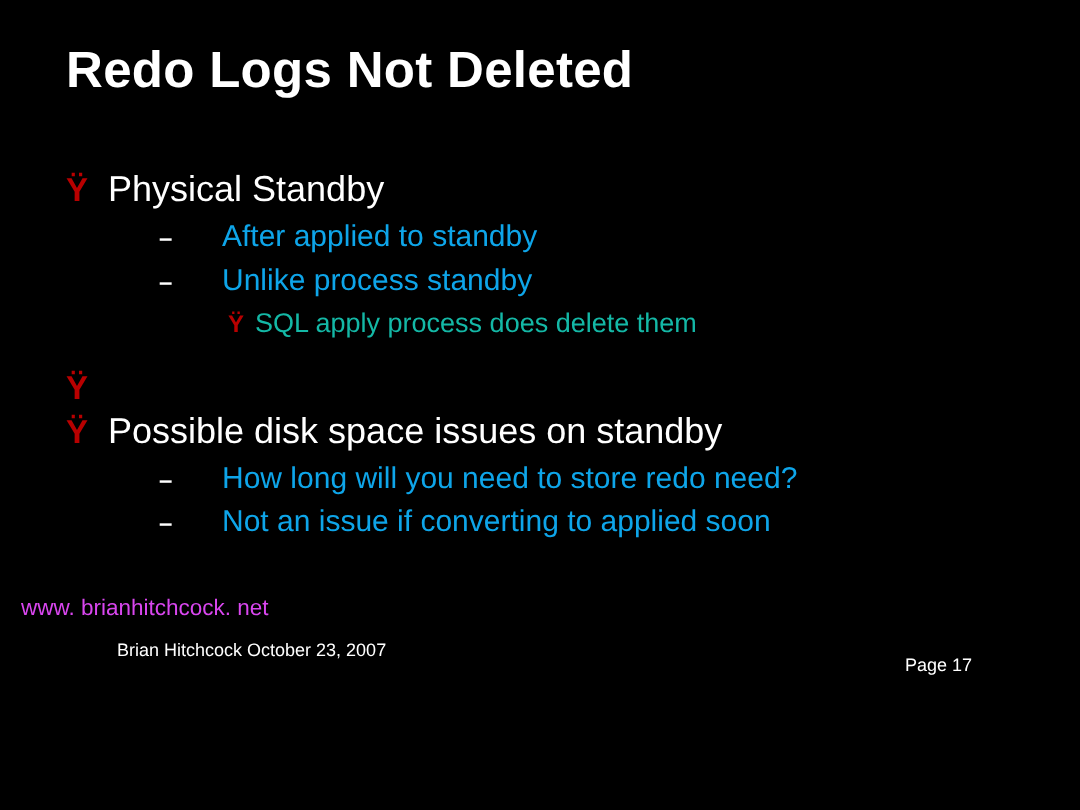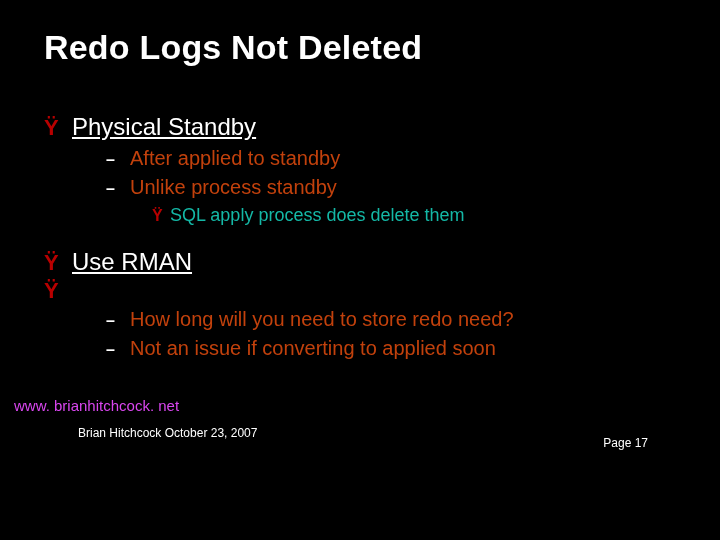--- a/index.html
+++ b/index.html
@@ -3,24 +3,24 @@
 <meta charset="utf-8">
 <style>
   * { margin: 0; padding: 0; box-sizing: border-box; }
   html, body { width: 720px; height: 540px; background: #000; color: #fff; font-family: Arial, Helvetica, sans-serif; overflow: hidden; }
   .slide { width: 720px; height: 468px; position: relative; }
   .title { color: #fff; font-size: 34px; font-weight: bold; padding: 28px 0 0 44px; letter-spacing: 0.2px; }
   .content { padding: 46px 40px 0 44px; }
   .l1 { display: flex; align-items: baseline; font-size: 24px; margin-top: 4px; }
   .l1:first-child { margin-top: 0; }
   .b1 { color: #b80000; font-size: 22px; line-height: 1; width: 28px; flex: 0 0 28px; font-weight: bold; }
-  .t1 { color: #fff; text-decoration: underline; }
+  .t1 { color: #fff; }
   .l2 { display: flex; align-items: baseline; font-size: 20px; margin-top: 6px; padding-left: 62px; }
   .b2 { color: #fff; font-size: 16px; width: 24px; flex: 0 0 24px; font-weight: bold; }
-  .t2 { color: #c2410c; }
+  .t2 { color: #0ea5e9; margin-left: 18px; }
   .l3 { display: flex; align-items: baseline; font-size: 18px; margin-top: 6px; padding-left: 108px; }
   .b3 { color: #b80000; font-size: 16px; width: 18px; flex: 0 0 18px; font-weight: bold; }
   .t3 { color: #14b8a6; }
   .gap { height: 18px; }
   .url { position: absolute; left: 14px; bottom: 54px; color: #d946ef; font-size: 15px; }
   .footer-left { position: absolute; left: 78px; bottom: 28px; color: #fff; font-size: 12px; }
   .footer-right { position: absolute; right: 72px; bottom: 18px; color: #fff; font-size: 12px; }
 </style>
 </head>
 <body>
@@ -47,25 +47,25 @@
 
     <div class="l3">
       <span class="b3">Ÿ</span>
       <span class="t3">SQL apply process does delete them</span>
     </div>
 
     <div class="gap"></div>
 
     <div class="l1">
       <span class="b1">Ÿ</span>
-      <span class="t1">Use RMAN</span>
     </div>
 
     <div class="l1">
       <span class="b1">Ÿ</span>
+      <span class="t1">Possible disk space issues on standby</span>
     </div>
 
     <div class="l2">
       <span class="b2">–</span>
       <span class="t2">How long will you need to store redo need?</span>
     </div>
 
     <div class="l2">
       <span class="b2">–</span>
       <span class="t2">Not an issue if converting to applied soon</span>

